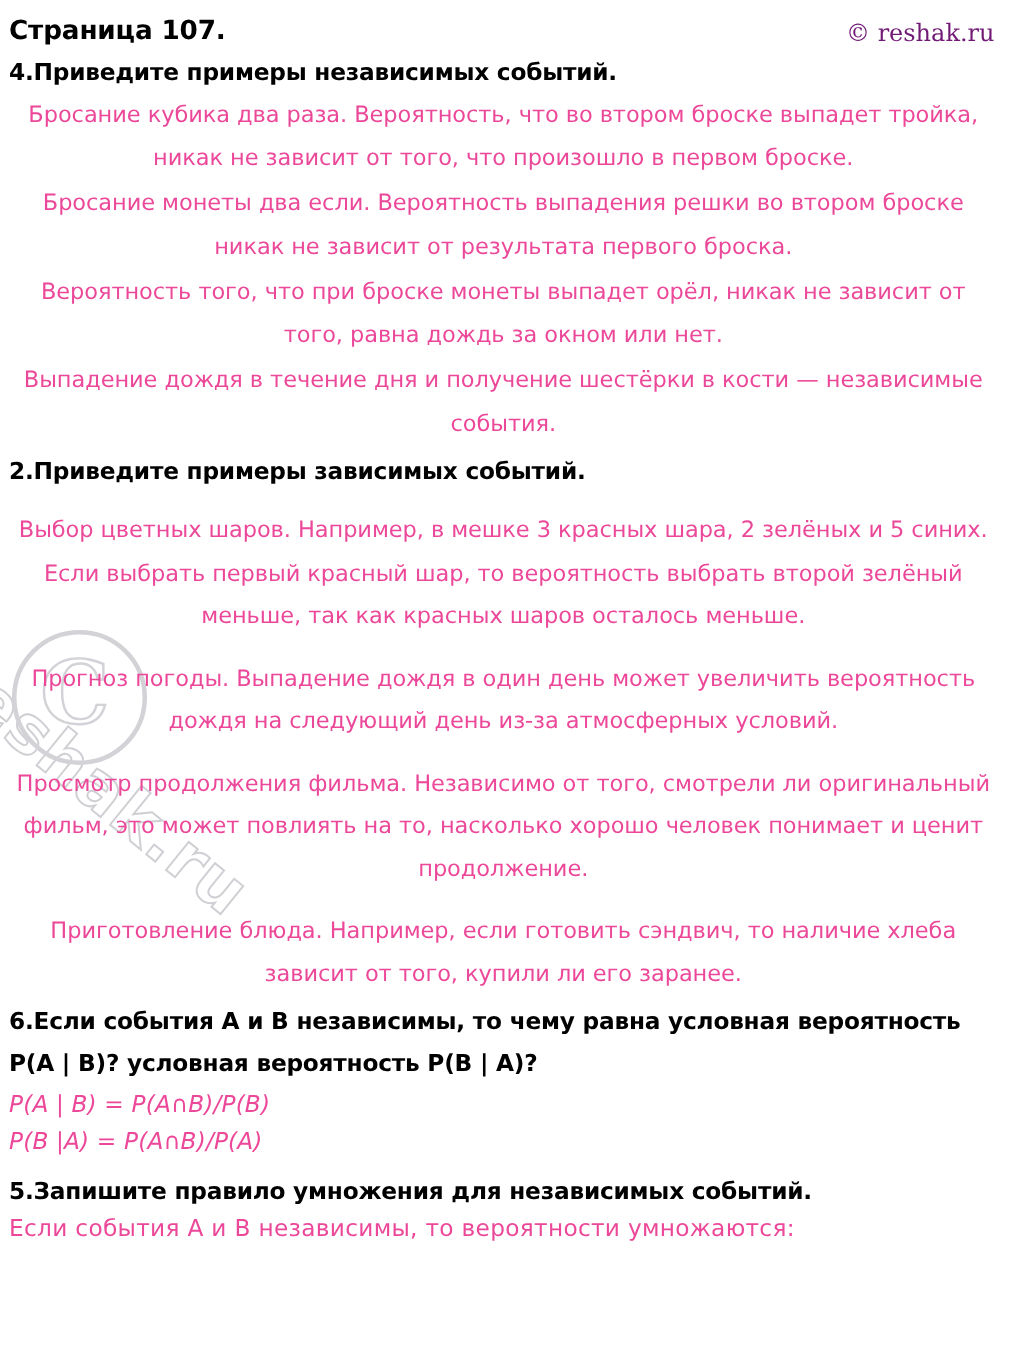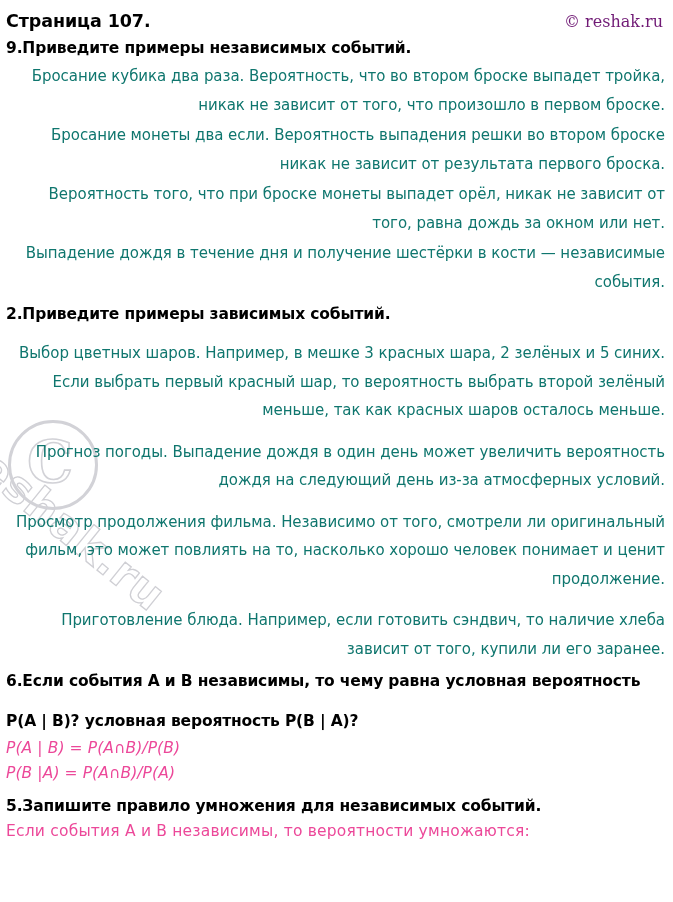--- a/index.html
+++ b/index.html
@@ -103,25 +103,25 @@
     font-size: 15.5px;
     font-weight: 700;
     color: #000000;
     line-height: 24px;
     margin: 4px 0 2px 0;
     letter-spacing: -0.15px;
   }
   .q-head.tight { margin-top: 6px; }
   .para {
     font-size: 15px;
-    color: #0f766e;
+    color: #ec4899;
     line-height: 28.5px;
     margin: 0 0 2px 0;
     letter-spacing: -0.05px;
-    text-align: right;
+    text-align: center;
   }
   .para.spaced { margin-top: 13px; }
   .formula {
     font-size: 15.5px;
     color: #ec4899;
     line-height: 25px;
     margin: 0;
     font-style: italic;
     letter-spacing: 0.1px;
   }
@@ -143,35 +143,35 @@
     <div class="wm-c">C</div>
   </div>
 
   <div class="header-row">
     <div class="page-title">Страница 107.</div>
     <div class="copyright">© reshak.ru</div>
   </div>
 
   <div class="content">
 
-    <div class="q-head">9.Приведите примеры независимых событий.</div>
+    <div class="q-head">4.Приведите примеры независимых событий.</div>
     <p class="para">Бросание кубика два раза. Вероятность, что во втором броске выпадет тройка, никак не зависит от того, что произошло в первом броске.</p>
     <p class="para">Бросание монеты два если. Вероятность выпадения решки во втором броске никак не зависит от результата первого броска.</p>
     <p class="para">Вероятность того, что при броске монеты выпадет орёл, никак не зависит от того, равна дождь за окном или нет.</p>
     <p class="para">Выпадение дождя в течение дня и получение шестёрки в кости — независимые события.</p>
 
     <div class="q-head tight">2.Приведите примеры зависимых событий.</div>
     <p class="para spaced">Выбор цветных шаров. Например, в мешке 3 красных шара, 2 зелёных и 5 синих. Если выбрать первый красный шар, то вероятность выбрать второй зелёный меньше, так как красных шаров осталось меньше.</p>
     <p class="para spaced">Прогноз погоды. Выпадение дождя в один день может увеличить вероятность дождя на следующий день из-за атмосферных условий.</p>
     <p class="para spaced">Просмотр продолжения фильма. Независимо от того, смотрели ли оригинальный фильм, это может повлиять на то, насколько хорошо человек понимает и ценит продолжение.</p>
     <p class="para spaced">Приготовление блюда. Например, если готовить сэндвич, то наличие хлеба зависит от того, купили ли его заранее.</p>
 
     <div class="sect3">
       <div class="q-head" style="margin-bottom:0">6.Если события A и B независимы, то чему равна условная вероятность</div>
-      <div class="q-head" style="margin-top:16px;margin-bottom:3px">P(A | B)? условная вероятность P(B | A)?</div>
+      <div class="q-head" style="margin-top:4px;margin-bottom:3px">P(A | B)? условная вероятность P(B | A)?</div>
       <p class="formula">P(A | B) = P(A∩B)/P(B)</p>
       <p class="formula">P(B |A) = P(A∩B)/P(A)</p>
     </div>
 
     <div class="sect4">
       <div class="q-head" style="margin-bottom:1px">5.Запишите правило умножения для независимых событий.</div>
       <p class="formula upright">Если события А и В независимы, то вероятности умножаются:</p>
 
     </div>
 

